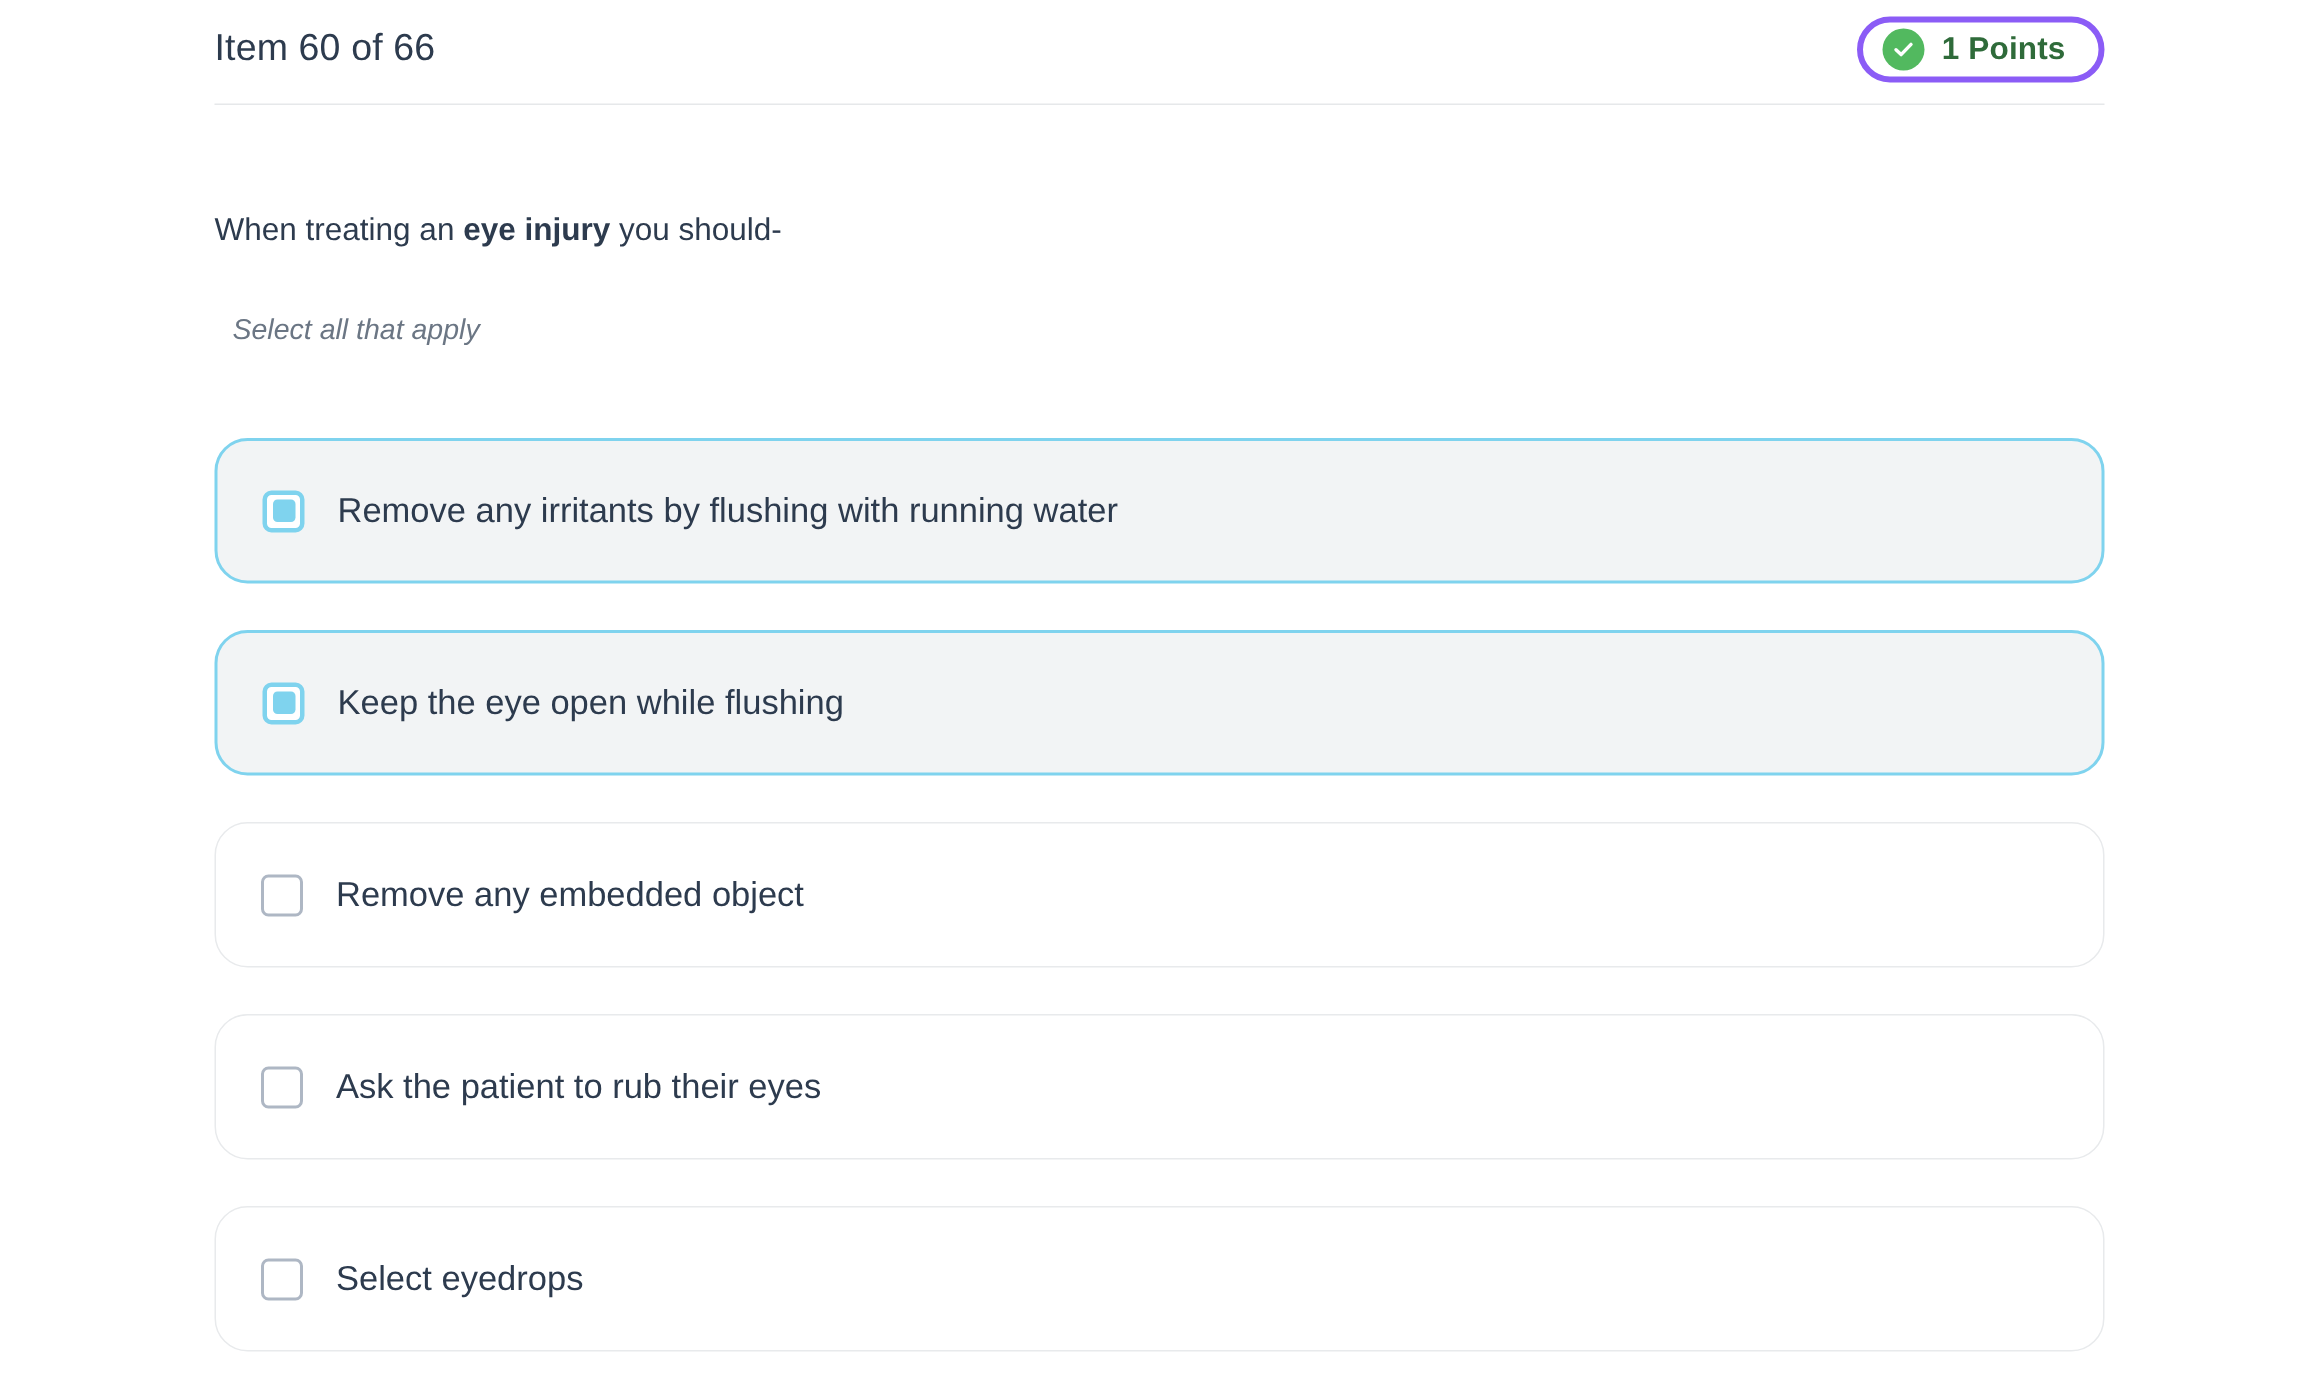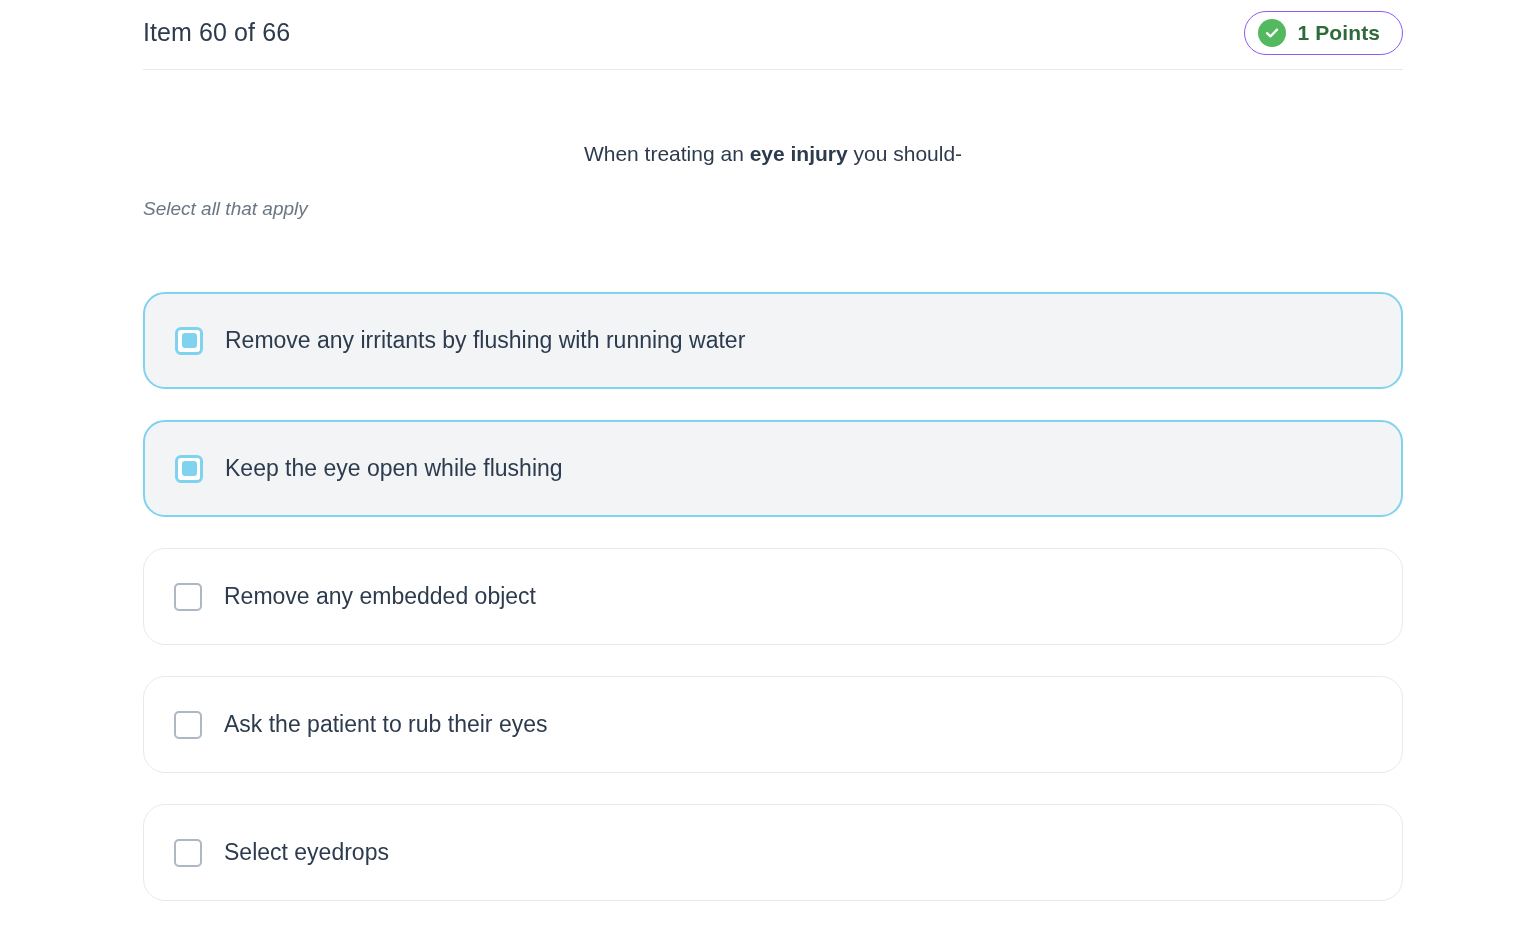--- a/index.html
+++ b/index.html
@@ -42,21 +42,21 @@
     color: #2d3b4e;
     letter-spacing: 0.1px;
     line-height: 1;
     margin-top: -4px;
   }
 
   .points-badge {
     display: flex;
     align-items: center;
     gap: 12px;
-    border: 1px solid #8b5cf6;
+    border: 4px solid #8b5cf6;
     border-radius: 999px;
     background: #ffffff;
     padding: 7px 22px 7px 13px;
     height: 44px;
     box-sizing: border-box;
     margin-top: -4px;
   }
 
   .check-circle {
     width: 28px;
@@ -85,29 +85,28 @@
     top: 140px;
     width: 1260px;
   }
 
   .question-text {
     font-size: 21px;
     line-height: 1.35;
     color: #2d3b4e;
     margin: 0;
     font-weight: 400;
-    text-align: center;
   }
   .question-text b { font-weight: 700; }
 
   .question-hint {
     font-size: 19px;
     font-style: italic;
     color: #6b7684;
-    margin: 0;
+    margin: 12px;
     padding-top: 30px;
     font-weight: 400;
   }
 
   
   .options {
     position: absolute;
     left: 143px;
     top: 292px;
     width: 1260px;

